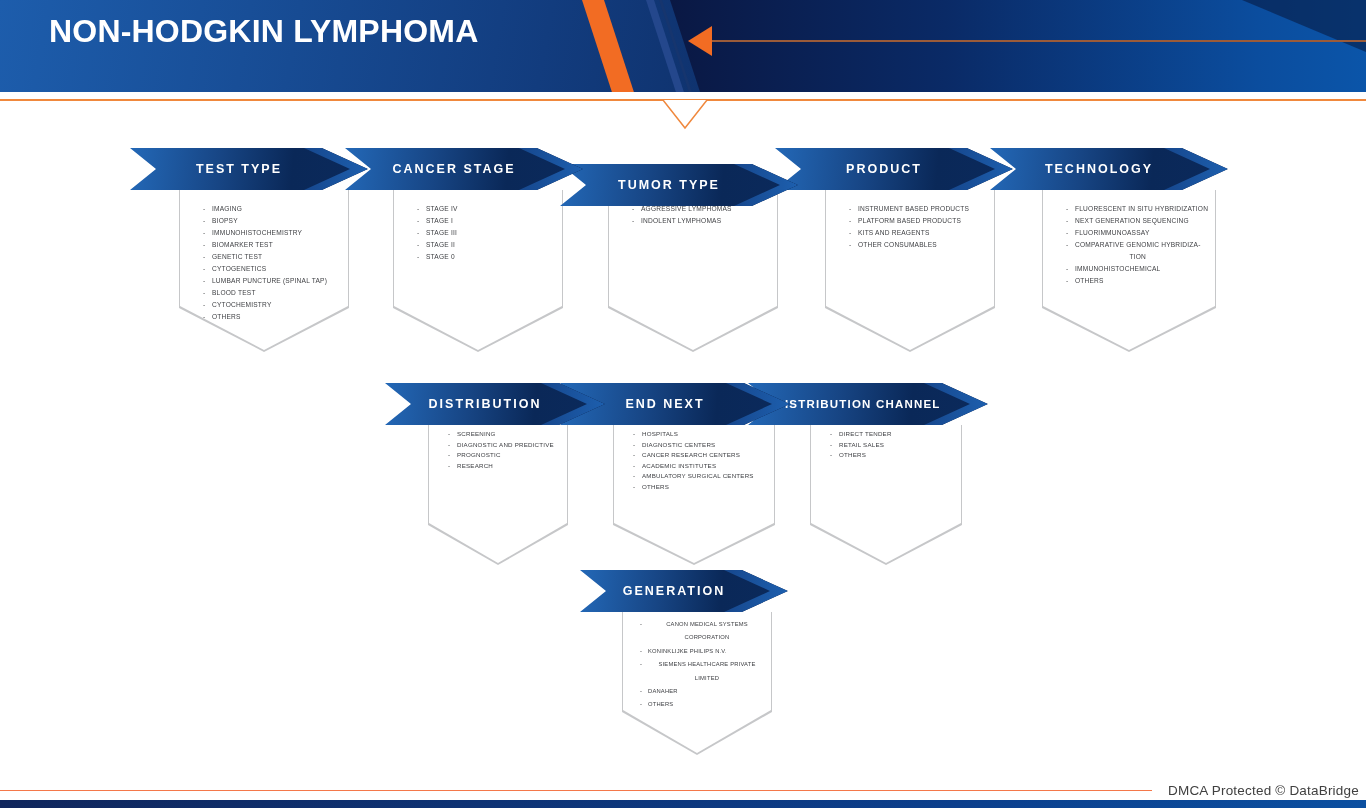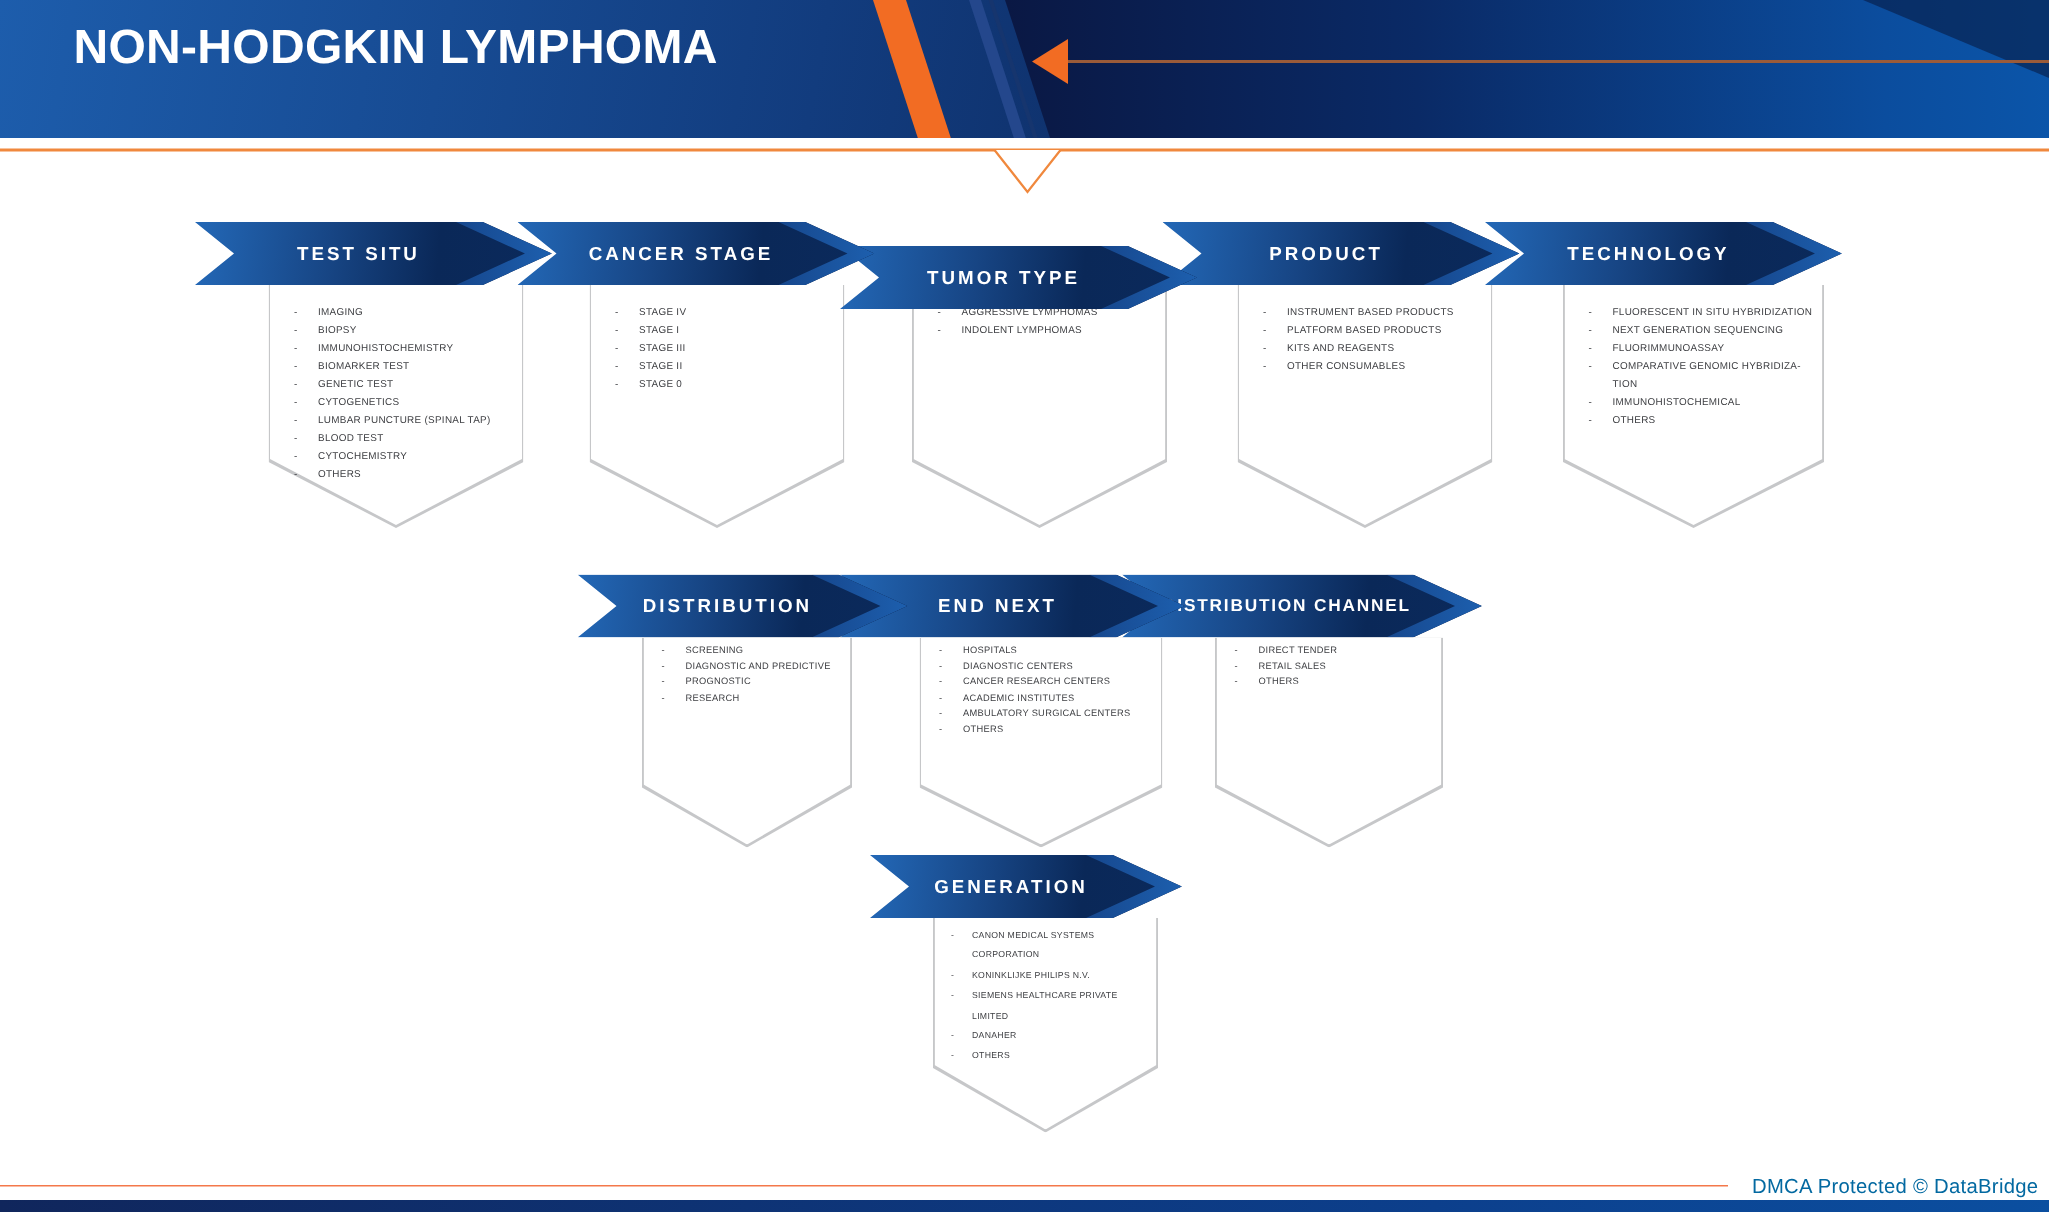--- a/index.html
+++ b/index.html
@@ -5,21 +5,21 @@
   :root{
     --accent-orange:#F26C23;
     --rule-orange:#F0883D;
     --navy-dark:#0A2150;
     --blue-mid:#1D63B3;
     --panel-border:#C6C7C9;
     --list-text:#3F4044;
   }
   html,body{margin:0;padding:0;background:#fff;}
   body{font-family:"Liberation Sans",sans-serif;}
-  #canvas{position:relative;width:1366px;height:808px;background:#ffffff;overflow:hidden;}
+  #canvas{position:relative;width:1366px;height:808px;background:#ffffff;overflow:hidden;text-align:center;}
 
   
   #header{position:absolute;left:0;top:0;width:1366px;height:92px;
     background:linear-gradient(100deg,#1d5dac 0%,#123c7e 40%,#0a2152 75%,#081a43 100%);}
   .hdr-right{position:absolute;top:0;right:0;left:640px;bottom:0;
     clip-path:polygon(30px 0,100% 0,100% 100%,60px 100%);
     background:linear-gradient(90deg,#0a1640 0%,#0a2a66 42%,#0b4d9e 85%,#0b55a9 100%);}
   .hdr-corner{position:absolute;top:0;right:0;width:150px;height:52px;
     clip-path:polygon(26px 0,100% 0,100% 100%);
     background:rgba(8,22,58,.55);}
@@ -81,21 +81,21 @@
   .p-application,.p-end-user,.p-distribution-channel{
     top:425px;height:140px;--pd:40px;--fs:6.2px;--lh:10.6px;--pl:13px;--dw:16px;--pt:4px;}
   .p-application{left:428px;width:140px;}
   .p-end-user{left:613px;width:162px;}
   .p-distribution-channel{left:810px;width:152px;}
   .p-companies{left:622px;top:612px;width:150px;height:143px;
     --pd:43px;--fs:5.8px;--lh:13.4px;--pl:12px;--dw:14px;--pt:6px;}
 
   
   .footer-line{position:absolute;left:0;top:790px;width:1152px;height:1px;background:#f4784a;}
-  .dmca{position:absolute;left:1168px;top:783px;color:#0369a1;font-size:13.5px;letter-spacing:.2px;}
+  .dmca{position:absolute;left:1168px;top:783px;color:#404040;font-size:13.5px;letter-spacing:.2px;}
   .footer-strip{position:absolute;left:0;top:800px;width:1366px;height:8px;
     background:linear-gradient(90deg,#10265c 0%,#0c3f8c 70%,#0b4fa0 100%);}
 </style>
 </head>
 <body>
 
 <div id="canvas">
 
   <div id="header">
     <div class="hdr-right"></div>
@@ -110,21 +110,21 @@
     </div>
   </div>
 
   <div class="rule"></div>
   <svg class="chev" width="46" height="30" viewBox="0 0 46 30">
     <path d="M1 0 L23 28 L45 0" fill="#ffffff" stroke="#F0883D" stroke-width="1.5"></path>
   </svg>
 
   <div id="segments-root">
   <div class="ribbon b-test-type" style="z-index: 20;">
-    <span class="ribbon-label">TEST SITU</span>
+    <span class="ribbon-label">TEST TYPE</span>
   </div>
   <div class="panel p-test-type">
     <div class="panel-inner"></div>
     <ul class="item-list">
           <li>
             <span class="dash">-</span>
             <span class="item-text">IMAGING</span>
           </li>
           <li>
             <span class="dash">-</span>

